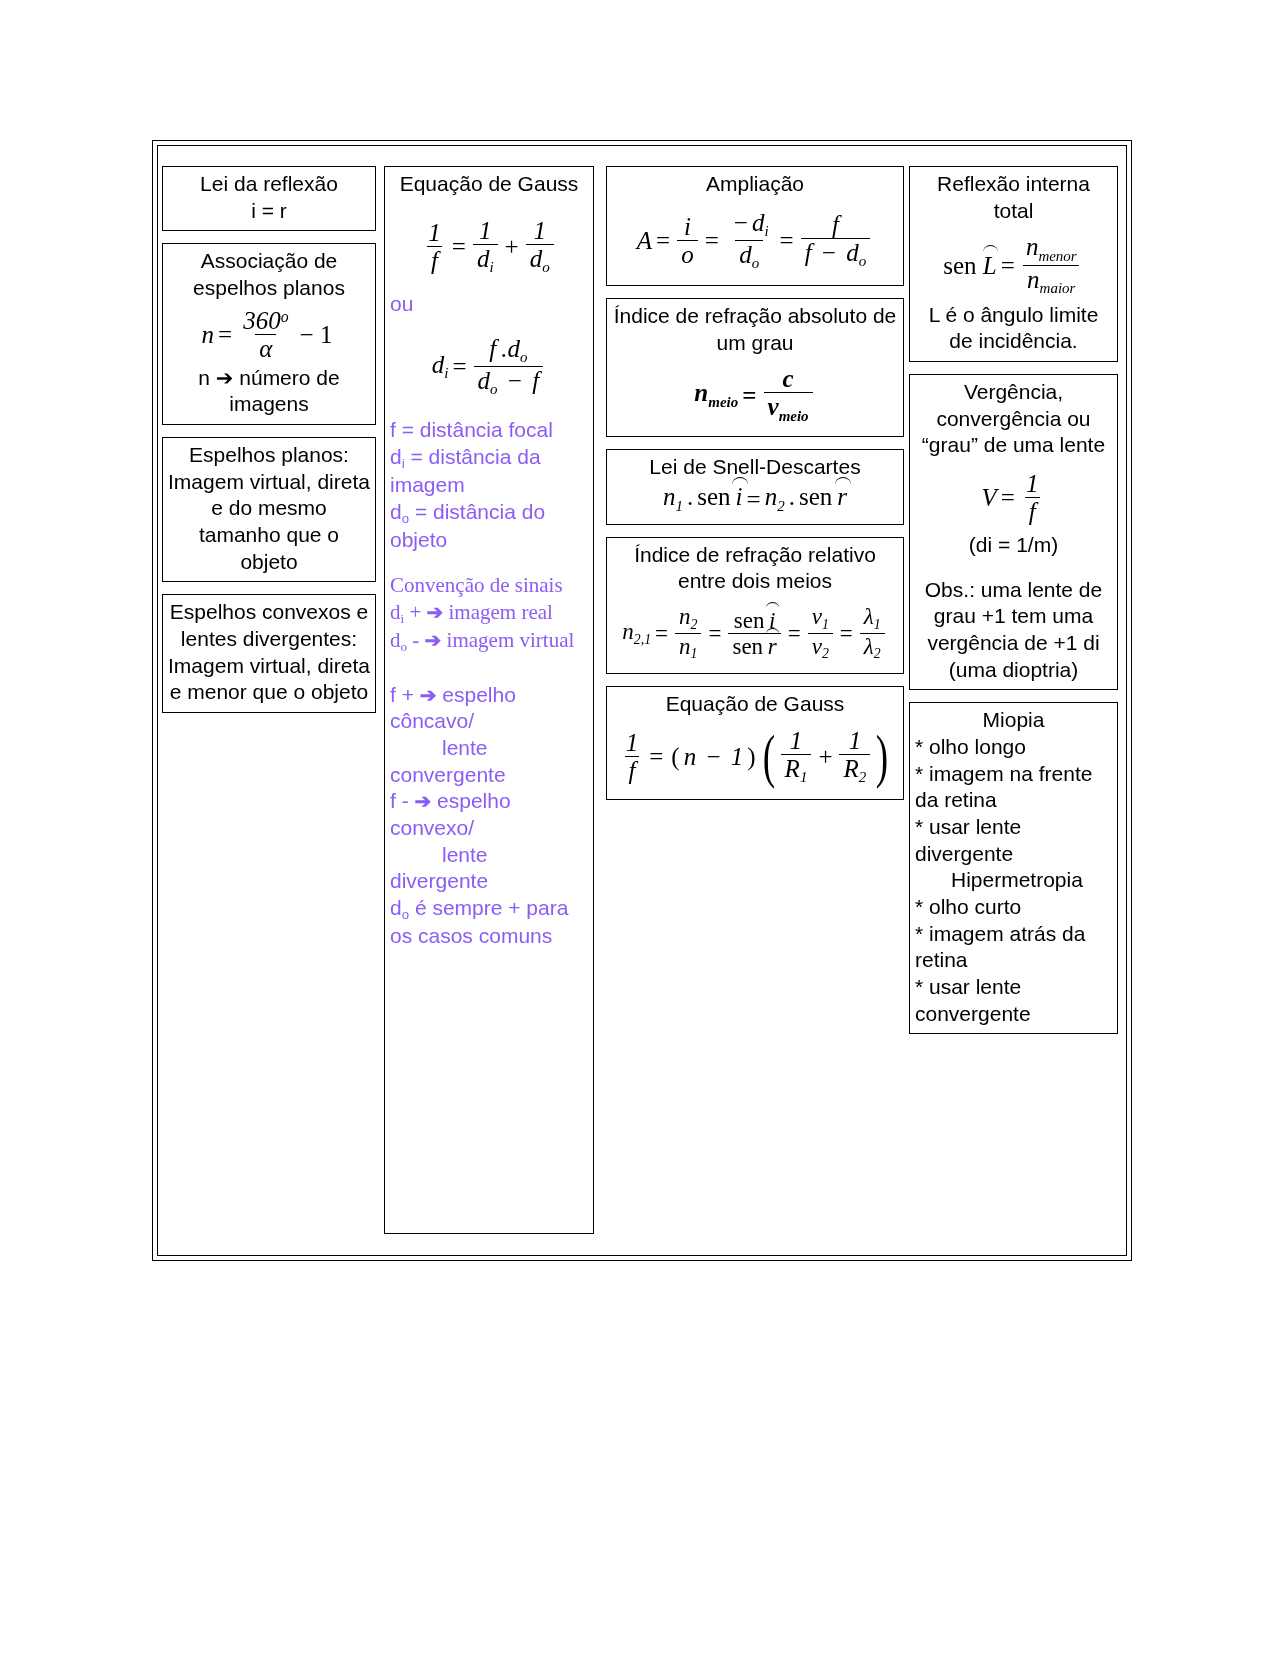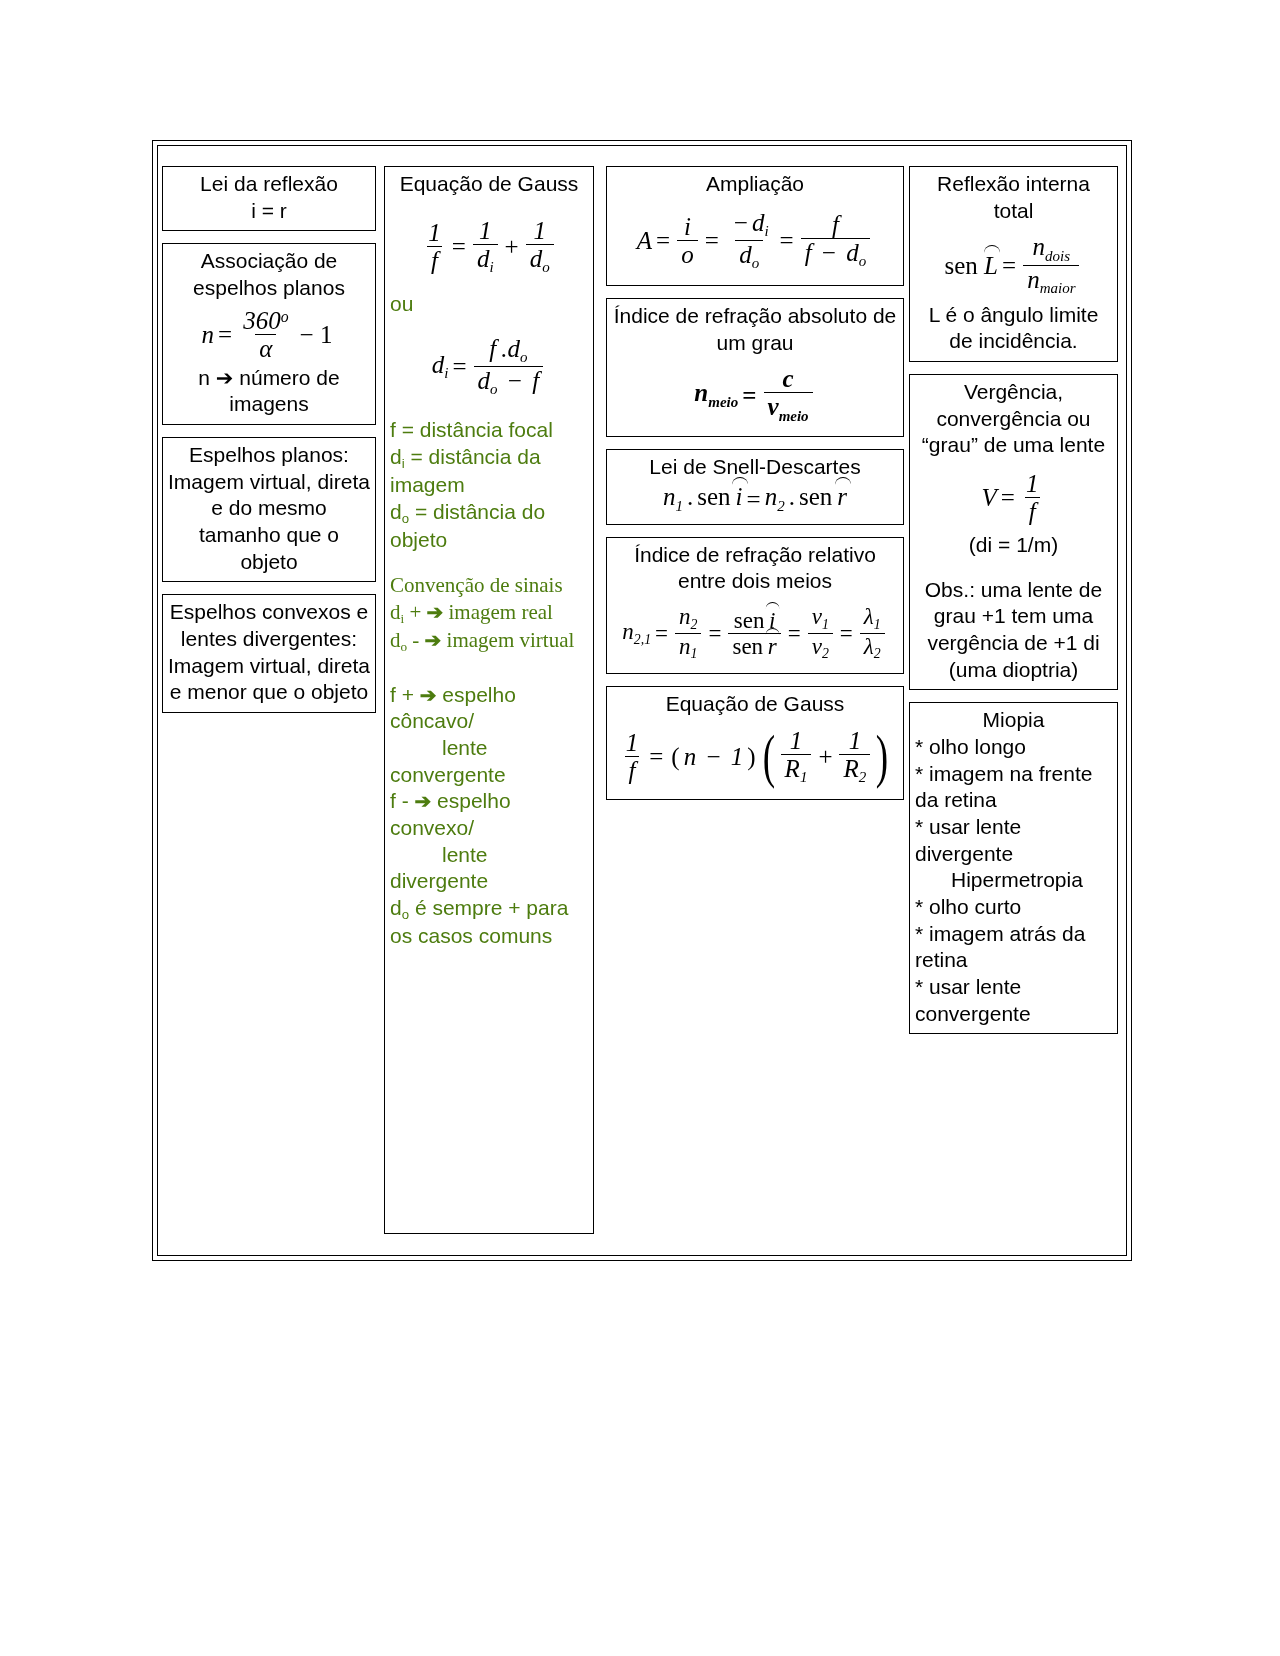--- a/index.html
+++ b/index.html
@@ -52,21 +52,21 @@
     margin-bottom: 12px;
     font-size: 21px;
     line-height: 1.27;
     color: #000;
   }
   .box.center { text-align: center; }
   .box.left { text-align: left; }
   .plain {
     font-size: 21px;
     line-height: 1.27;
-    color: #4d7c0f;
+    color: #8b5cf6;
     text-align: left;
   }
 
   sub { font-size: 0.63em; vertical-align: -0.28em; }
   sup { font-size: 0.63em; vertical-align: 0.45em; }
 
   
   .math {
     font-family: "Liberation Serif", serif;
     font-style: italic;
@@ -309,21 +309,21 @@
     </div>
 
     <div class="col col4">
 
       <div class="box center">
         <div>Reflexão interna total</div>
         <div class="math" style="margin:10px 0 6px 0;">
           <span><span class="up">sen</span>&nbsp;<span class="hat">L</span></span>
           <span class="op">=</span>
           <span class="frac">
-            <span class="num">n<span class="msub">dois</span></span>
+            <span class="num">n<span class="msub">menor</span></span>
             <span class="den">n<span class="msub">maior</span></span>
           </span>
         </div>
         <div>L é o ângulo limite de incidência.</div>
       </div>
 
       <div class="box center">
         <div>Vergência, convergência ou “grau” de uma lente</div>
         <div class="math" style="margin:12px 0 8px 0;">
           <span>V</span>

